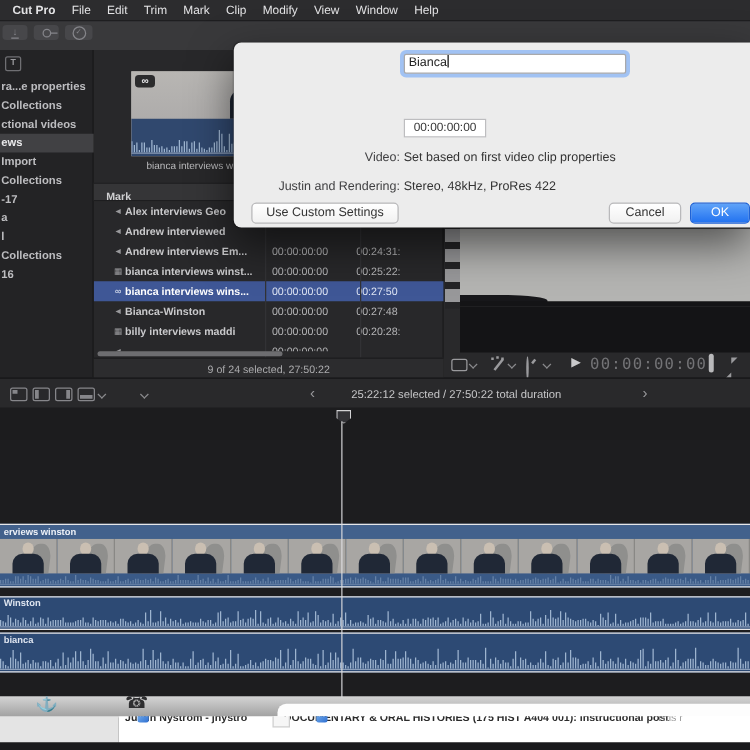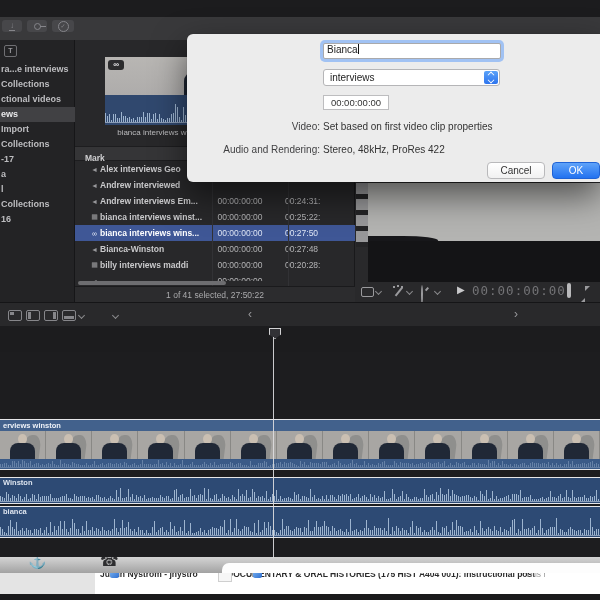--- a/index.html
+++ b/index.html
@@ -168,37 +168,49 @@
   #mail-preview{left:430px;color:#9a9a9a !important;font-weight:normal !important;}
   #mail-checkbox{position:absolute;left:123px;top:3px;width:12px;height:11px;background:#f6f6f6;border:1px solid #cfcfcf;}
   .doc-ic{position:absolute;top:9px;width:9px;height:9px;border-radius:2px;background:linear-gradient(135deg,#7db6f2,#2f6fd0);}
   #bg-dark{left:0;top:594px;width:600px;height:6px;background:#1a1a1c;}
 </style>
 </head>
 <body>
 
 <div id="screen">
 
+  <div id="menubar" class="abs">
+      <span>Cut Pro</span>
+      <span>File</span>
+      <span>Edit</span>
+      <span>Trim</span>
+      <span>Mark</span>
+      <span>Clip</span>
+      <span>Modify</span>
+      <span>View</span>
+      <span>Window</span>
+      <span>Help</span>
+    </div>
 
   <div id="fcp-toolbar" class="abs">
     <div class="tb-btn" style="left:2px;width:20px;">
       <span class="imp-ic">↓</span>
       </div>
     <div class="tb-btn" style="left:27px;width:20px;">
       <span class="key-ic"></span>
       </div>
     <div class="tb-btn" style="left:52px;width:22px;">
       <span class="chk-ic">✓</span>
       </div>
   </div>
 
   <div id="sidebar" class="abs">
     <div id="side-icon">T</div>
     <div id="side-list">
-        <div class="side-item">ra...e interviews</div>
+        <div class="side-item">ra...e properties</div>
         <div class="side-item">Collections</div>
         <div class="side-item">ctional videos</div>
         <div class="side-item selected">ews</div>
         <div class="side-item">Import</div>
         <div class="side-item">Collections</div>
         <div class="side-item">-17</div>
         <div class="side-item">a</div>
         <div class="side-item">l</div>
         <div class="side-item">Collections</div>
         <div class="side-item">16</div>
@@ -334,21 +346,21 @@
         <div class="clip-row">
           <span class="ric">◄</span>
           <span class="rname"></span>
           <span class="rstart">00:00:00:00</span>
           <span class="rend"></span>
         </div>
       </div>
     <div class="colsep" style="left:137px;"></div>
     <div class="colsep" style="left:213px;"></div>
     <div id="hscroll"></div>
-    <div id="browser-status">1 of 41 selected, 27:50:22</div>
+    <div id="browser-status">9 of 24 selected, 27:50:22</div>
   </div>
 
   <div id="viewer" class="abs">
     <div id="v-edge"></div>
     <div id="v-frame">
       <div class="blob"></div>
       <div class="strip"></div>
     </div>
     <div id="v-black"></div>
     <div id="v-controls">
@@ -367,20 +379,21 @@
 
   <div id="tl-toolbar" class="abs">
     <span class="ed-icon ed-1" style="left:8px;"></span>
     <span class="ed-icon ed-2" style="left:26px;"></span>
     <span class="ed-icon ed-3" style="left:44px;"></span>
     <span class="ed-icon ed-4" style="left:62px;"></span>
     <span class="vc chev" style="left:79px;top:10px;position:absolute;"></span>
     <span class="cursor-ic" style="left:100px;"></span>
     <span class="vc chev" style="left:113px;top:10px;position:absolute;"></span>
     <span class="tl-chev" style="left:248px;">‹</span>
+    <span id="tl-duration">25:22:12 selected / 27:50:22 total duration</span>
     <span class="tl-chev" style="left:514px;">›</span>
   </div>
 
 
   <div id="tl-body" class="abs">
     <div id="track-video">
       <div class="vtitle">erviews winston</div>
       <div id="vthumbs">
           <div class="thumb">
             <b class="sh"></b>
@@ -1365,32 +1378,26 @@
     </div>
   </div>
 
   <div id="playhead-handle" class="abs"></div>
   <div id="playhead-line" class="abs"></div>
 
   <div id="dialog" class="abs">
     <div id="pn-input">
       <span>Bianca</span><span class="caret"></span>
     </div>
-    <div id="event-select">
-      <span>interviews</span>
-      <span id="event-stepper">
-          <b class="up"></b>
-          <b class="dn"></b>
-        </span>
-    </div>
     <div id="tc-field">00:00:00:00</div>
     <div class="dlabel" style="top:85px;">Video:</div>
     <div class="dvalue" style="top:85px;">Set based on first video clip properties</div>
-    <div class="dlabel" style="top:108px;">Audio and Rendering:</div>
+    <div class="dlabel" style="top:108px;">Justin and Rendering:</div>
     <div class="dvalue" style="top:108px;">Stereo, 48kHz, ProRes 422</div>
+    <div class="dbtn" id="btn-custom">Use Custom Settings</div>
     <div class="dbtn" id="btn-cancel">Cancel</div>
     <div class="dbtn" id="btn-ok">OK</div>
   </div>
 
   <div id="bg-gray" class="abs">
     <span class="gicon" style="left:28px;">⚓</span>
     <span class="gicon" style="left:100px;">☎</span>
   </div>
   <div id="bg-tab" class="abs"></div>
   <div id="mail-left" class="abs"></div>

